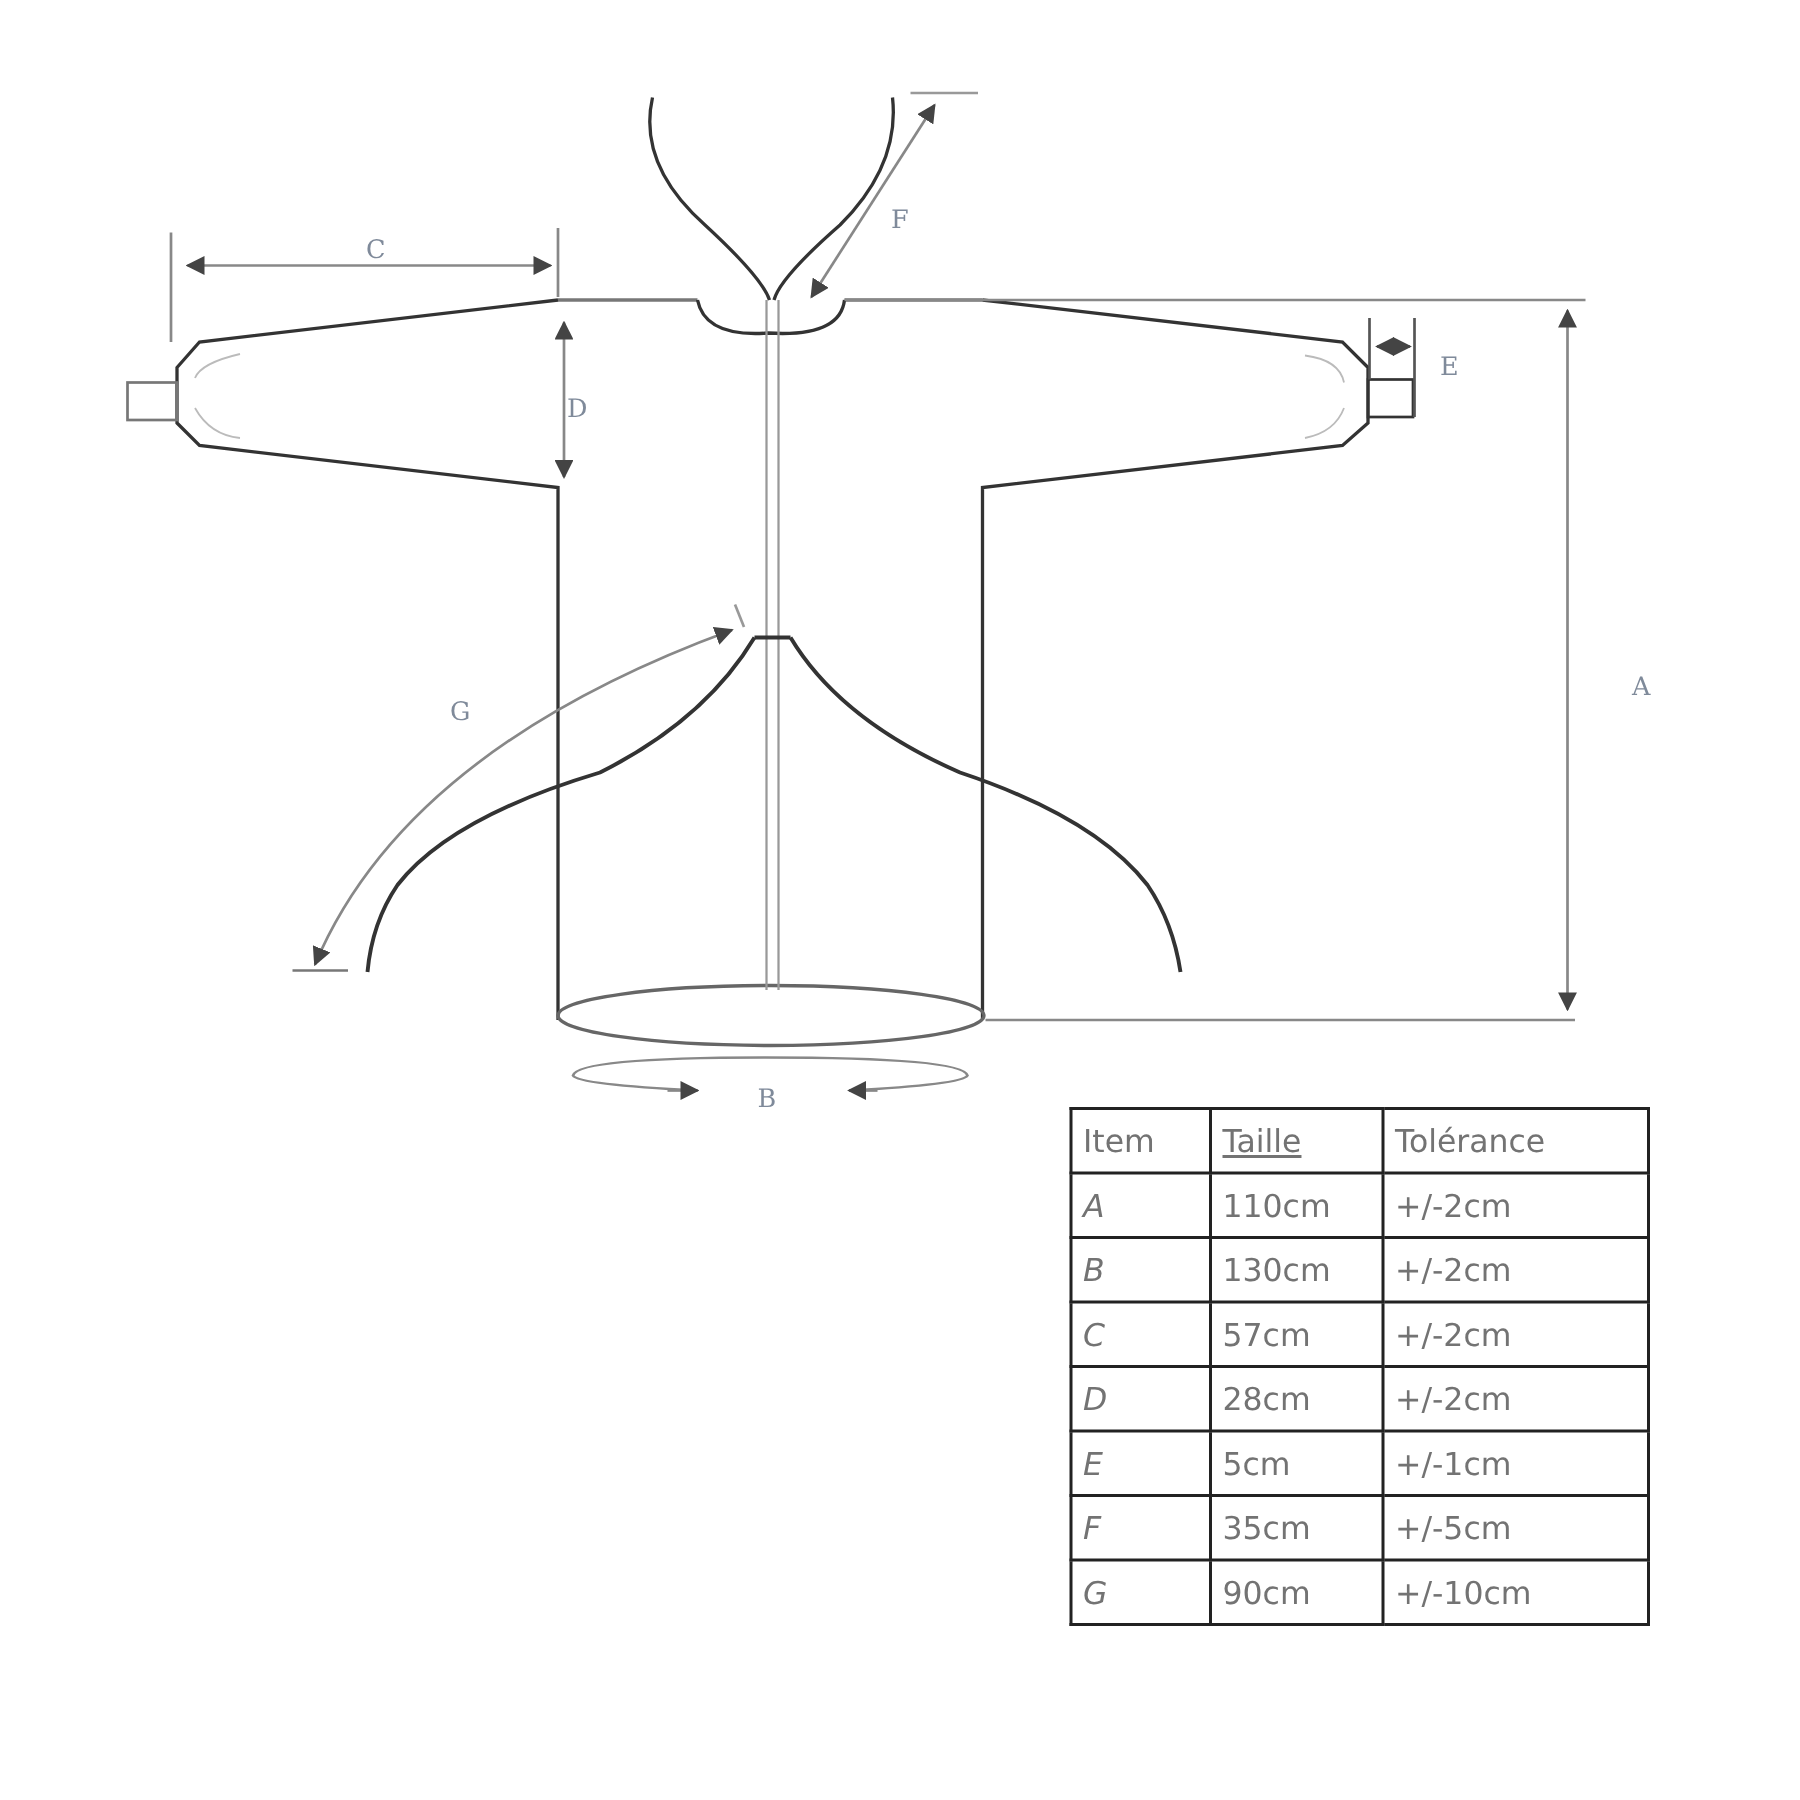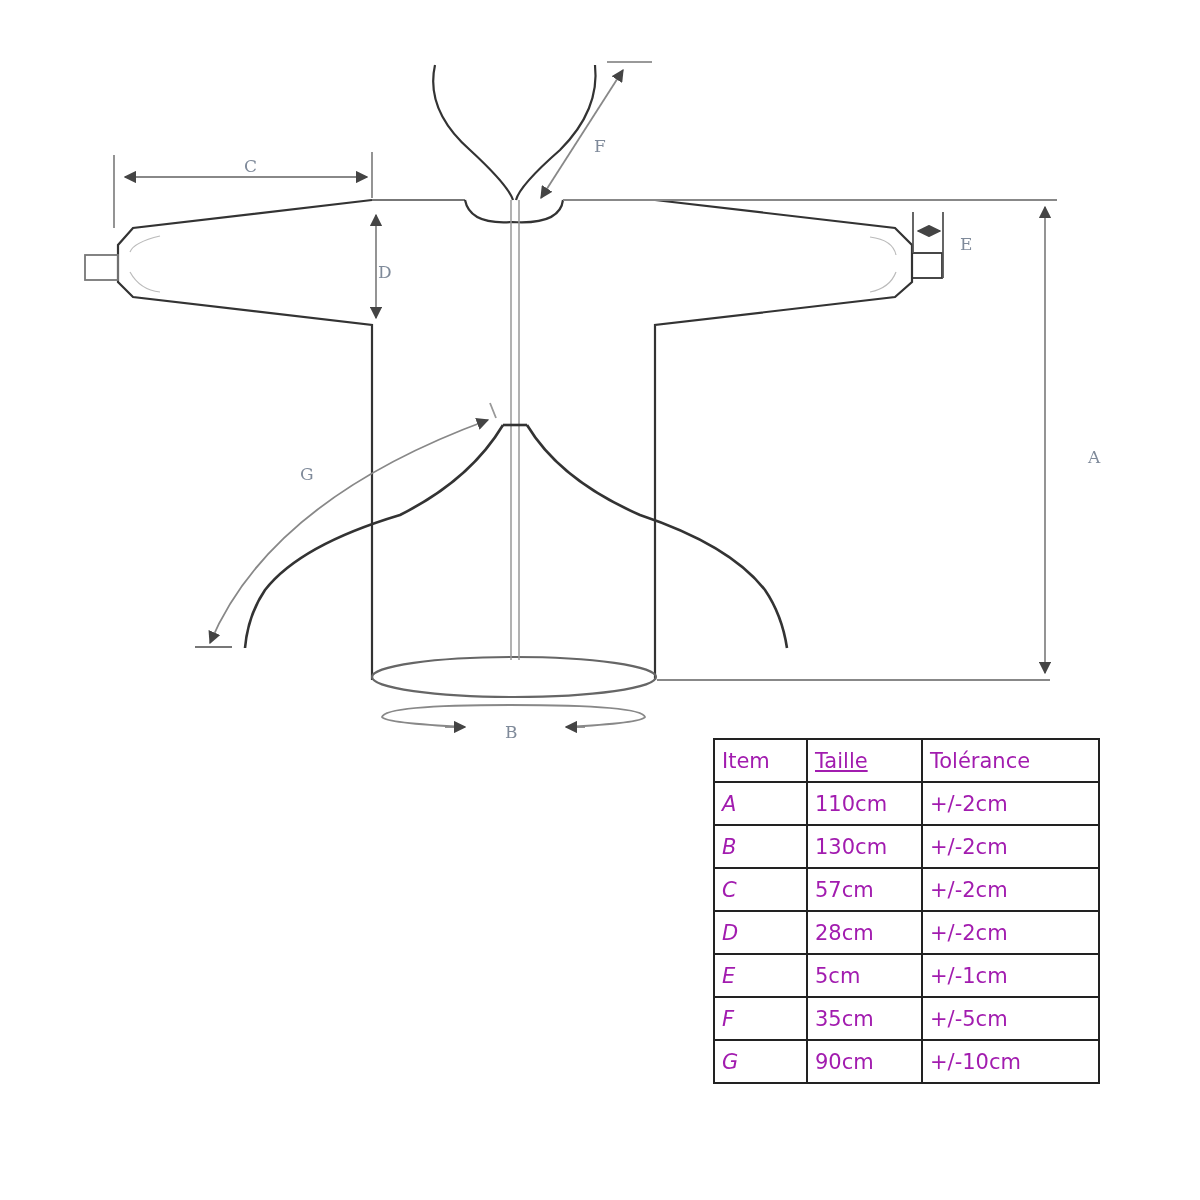--- a/index.html
+++ b/index.html
@@ -2,21 +2,21 @@
 <html><head>
   <meta charset="utf-8">
   <style>
     html, body { margin: 0; padding: 0; background: #ffffff; }
     body { width: 1200px; height: 1200px; position: relative; overflow: hidden; }
     #diagram { position: absolute; left: 0; top: 0; width: 1200px; height: 1200px; }
     .lbl { font-family: "DejaVu Serif", serif; font-size: 17px; fill: #7f8a9a; }
     #spec-table {
       position: absolute; left: 713px; top: 738px;
       border-collapse: collapse;
-      font-family: "DejaVu Sans", sans-serif; font-size: 21px; color: #a21caf;
+      font-family: "DejaVu Sans", sans-serif; font-size: 21px; color: #737373;
     }
     #spec-table th, #spec-table td {
       border: 2px solid #222; height: 41px; padding: 0 0 0 7px;
       text-align: left; font-weight: normal; vertical-align: middle;
     }
     #spec-table .c1 { width: 84px; }
     #spec-table .c2 { width: 106px; text-decoration: underline; }
     #spec-table .c3 { width: 168px; margin-left: 40px; }
     #spec-table td.item { font-style: italic; }
   </style>

